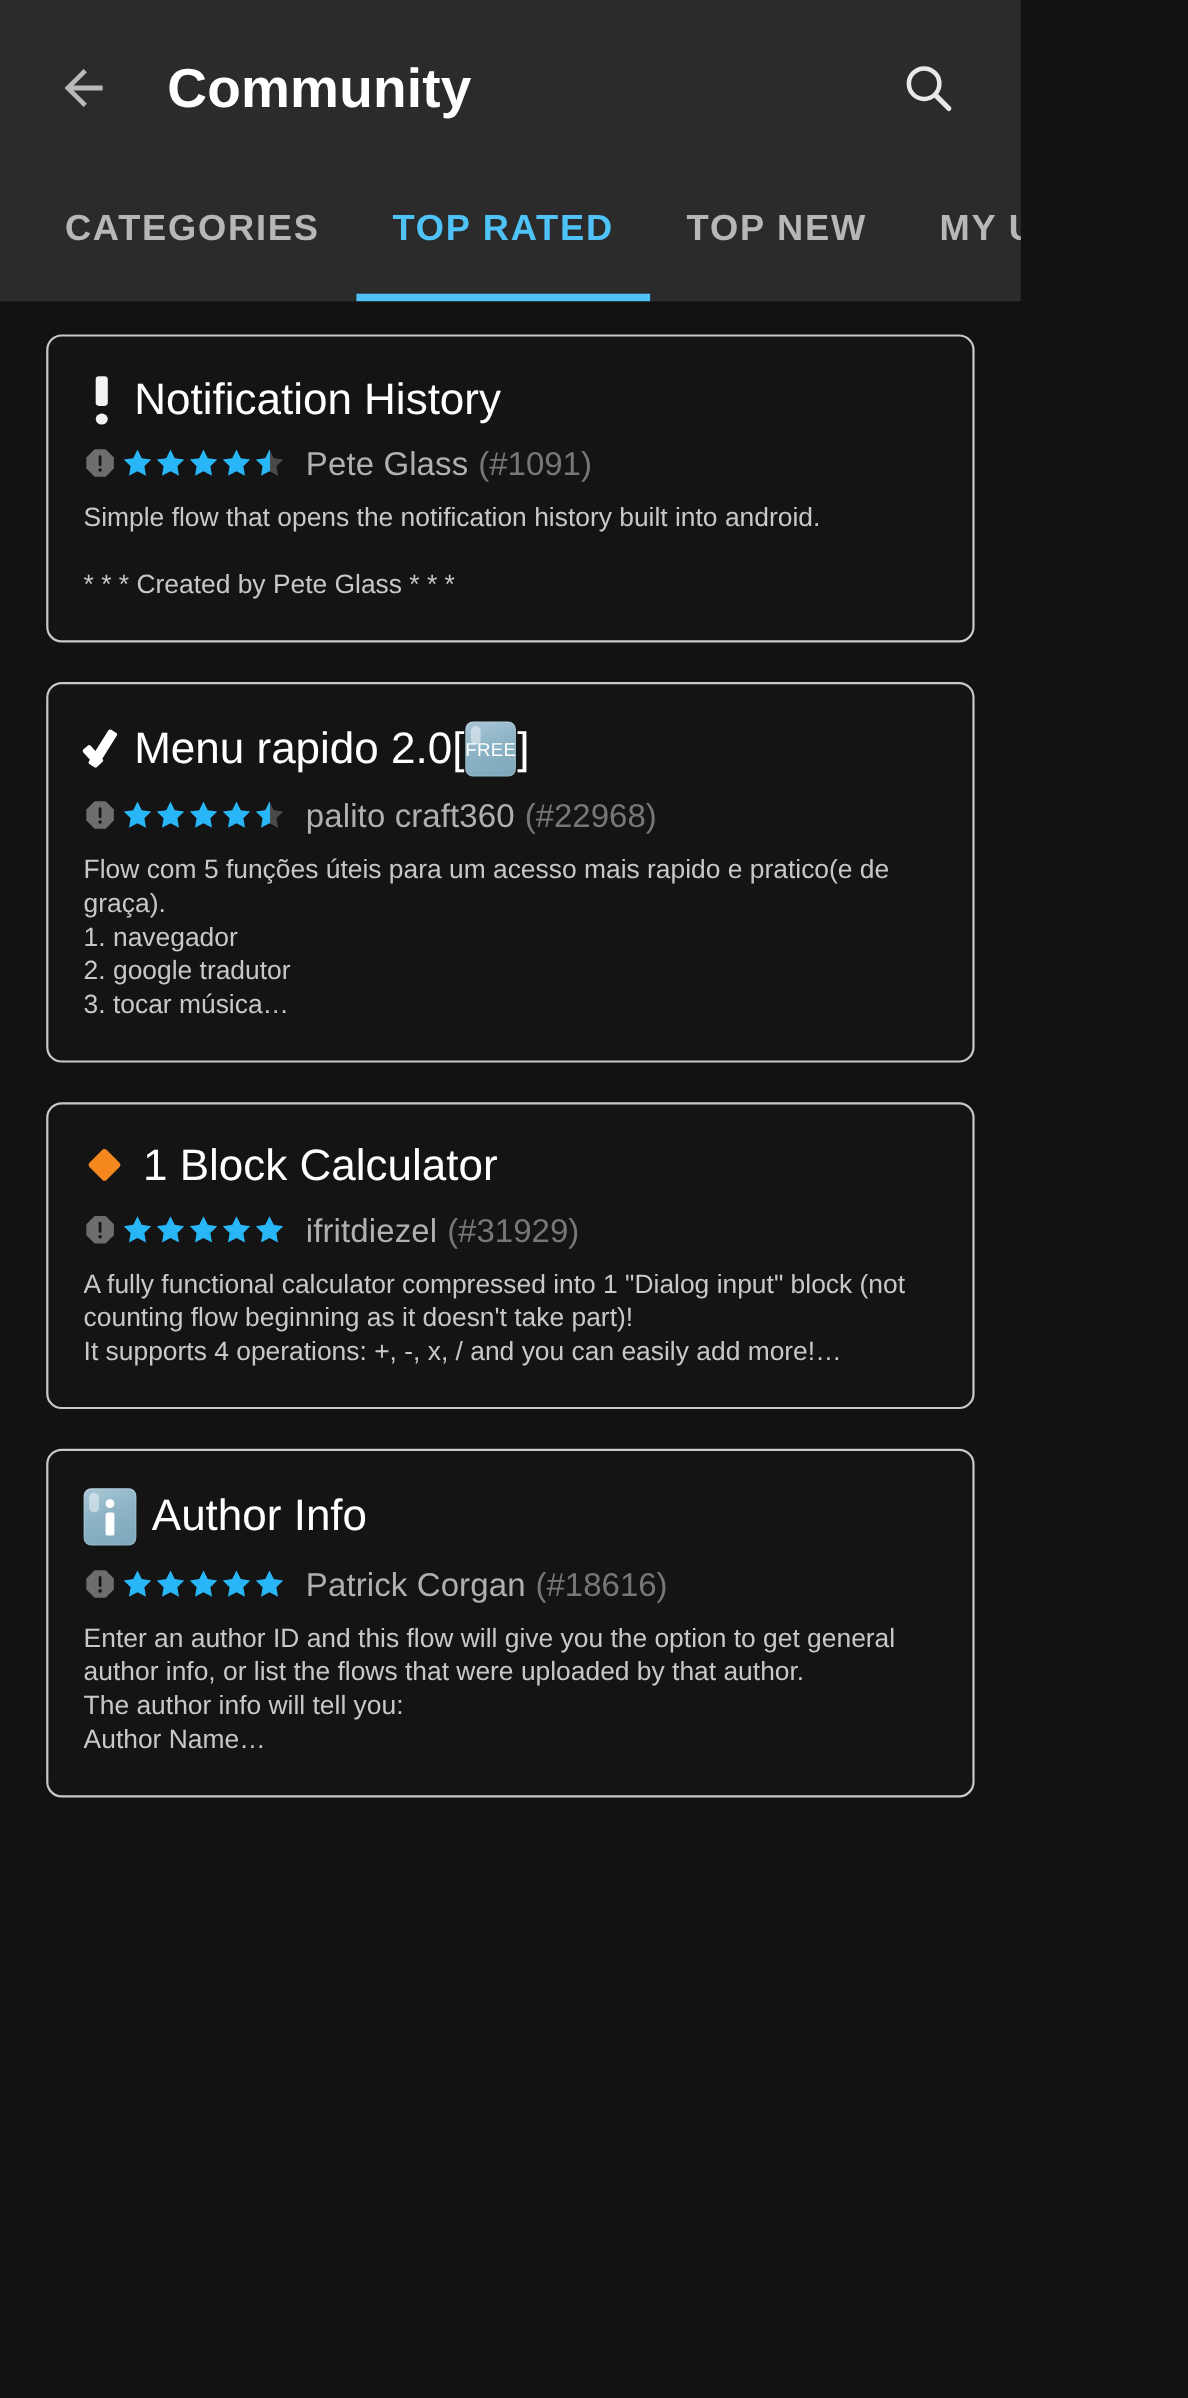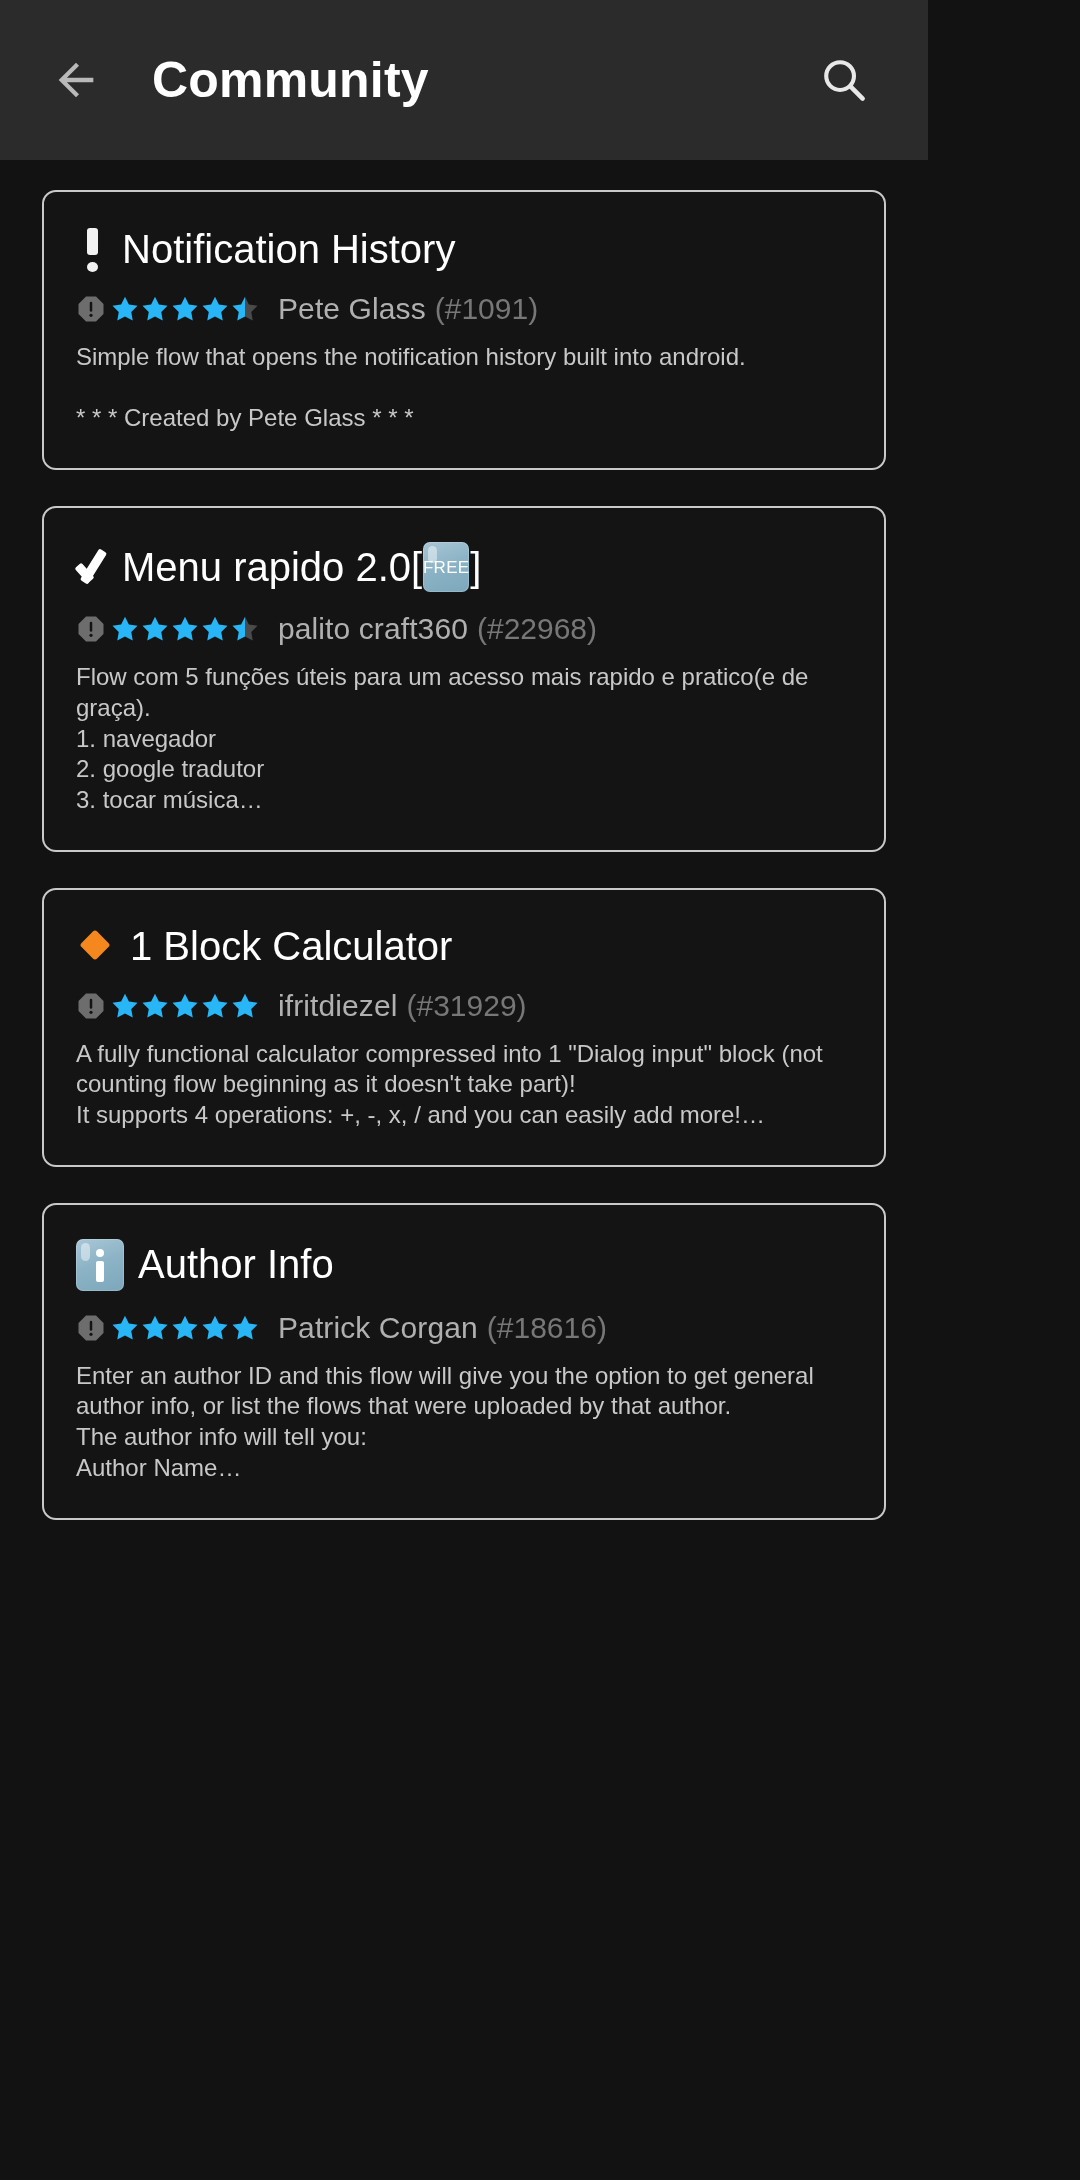--- a/index.html
+++ b/index.html
@@ -234,21 +234,21 @@
     position: absolute;
     left: 50%; margin-left: -4px; top: 22px;
     width: 8px; height: 21px;
     background: #ffffff;
     border-radius: 2px;
   }
 
   
   .card-meta {
     display: flex;
-    align-items: center;
+    align-items: flex-start;
     margin-top: 20px;
     margin-bottom: 16px;
     white-space: nowrap;
   }
   .report-icon {
     width: 30px; height: 30px;
     flex: 0 0 auto;
     margin-right: 4px;
     cursor: pointer;
   }
@@ -293,20 +293,34 @@
     <div class="appbar-title">Community</div>
     <div class="appbar-spacer"></div>
     <div class="search-btn">
       <svg width="52" height="52" viewBox="0 0 24 24">
         <circle cx="10.2" cy="10.2" r="6.4" fill="none" stroke="#e8e8e8" stroke-width="1.9"></circle>
         <line x1="15.2" y1="15.2" x2="20.6" y2="20.6" stroke="#e8e8e8" stroke-width="2.1" stroke-linecap="round"></line>
       </svg>
     </div>
   </div>
 
+  <div class="tabbar" id="tabbar">
+      <div class="tab">
+        <span>CATEGORIES</span>
+      </div>
+      <div class="tab active">
+        <span>TOP RATED</span>
+      </div>
+      <div class="tab">
+        <span>TOP NEW</span>
+      </div>
+      <div class="tab">
+        <span>MY UPLOADS</span>
+      </div>
+    </div>
 
   <div class="list" id="card-list">
       <div class="card">
         <div class="card-title">
           <span class="title-emoji emo-bang"></span>
           <span>Notification History</span>
         </div>
         <div class="card-meta">
           <svg class="report-icon" viewBox="0 0 24 24">
             <path d="M8 2h8l6 6v8l-6 6H8l-6-6V8z" fill="#6d6d6d"></path>

